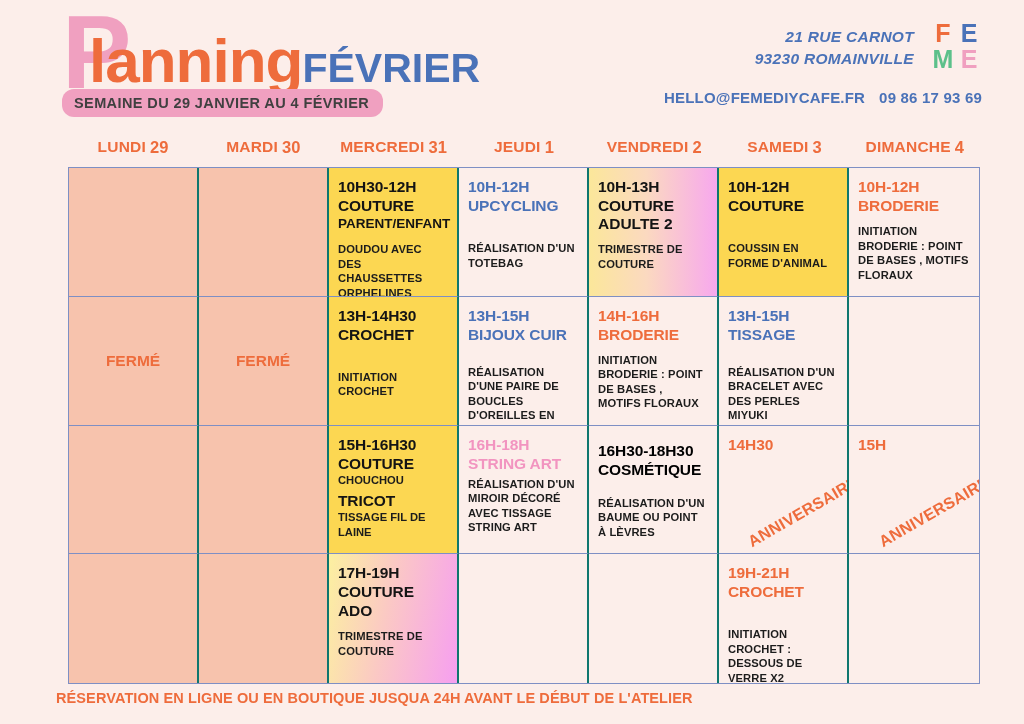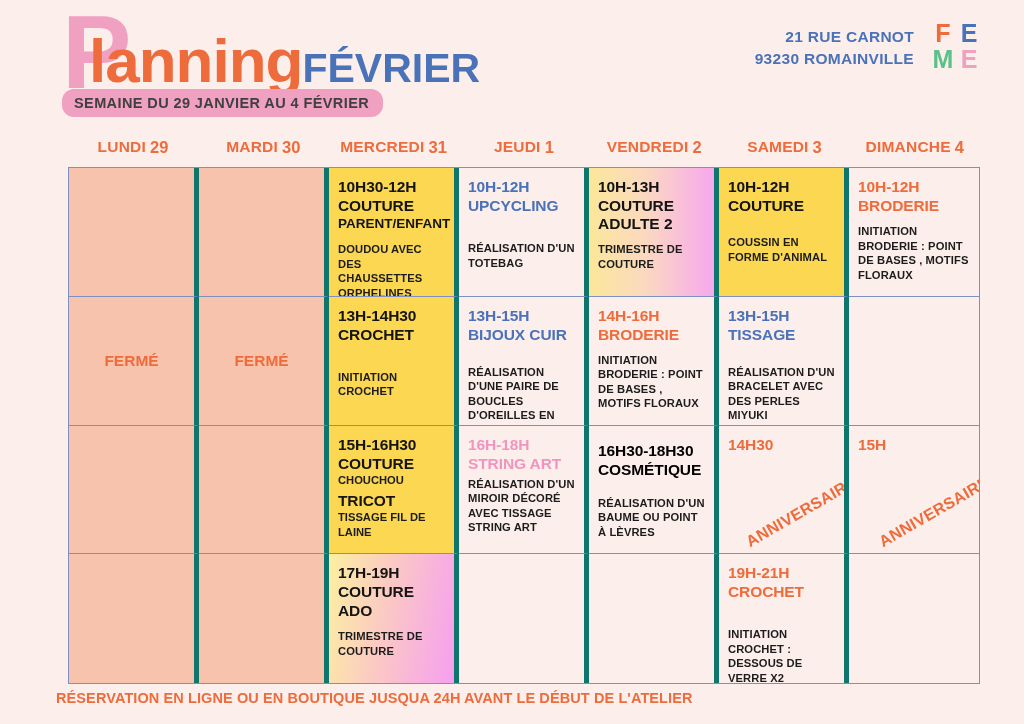--- a/index.html
+++ b/index.html
@@ -35,21 +35,21 @@
   .week-badge {
     position: absolute; left: 62px; top: 89px;
     background: #f0a0c0; color: #404040;
     font-size: 14.5px; font-weight: 700; letter-spacing: 0.4px;
     padding: 6px 14px 6px 12px; border-radius: 12px;
   }
 
   .addr {
     position: absolute; right: 110px; top: 26px;
     text-align: right; color: #4a72b8;
-    font-size: 15.5px; font-weight: 700; line-height: 22px; letter-spacing: 0.3px;
+    font-size: 15.5px; font-weight: 700; line-height: 22px; letter-spacing: 0.3px; font-style: italic;
   }
   .contact {
     position: absolute; right: 42px; top: 89px;
     text-align: right; color: #4a72b8;
     font-size: 15px; font-weight: 700; letter-spacing: 0.2px;
   }
   .contact .phone { margin-left: 14px; }
 
   .logo {
     position: absolute; right: 42px; top: 20px;
@@ -76,21 +76,21 @@
   
   .grid {
     position: absolute; left: 68px; top: 167px; width: 912px; height: 517px;
     display: grid;
     grid-template-columns: repeat(7, 1fr);
     grid-template-rows: repeat(4, 1fr);
     border: 1px solid #7e8fc4;
   }
   .cell {
     position: relative;
-    border-right: 5px solid #0f766e;
+    border-right: 2px solid #0f766e;
     border-bottom: 1px solid #7e8fc4;
     padding: 9px 9px 6px 9px;
     overflow: hidden;
     background: #fceeea;
   }
   .cell.lastcol { border-right: none; }
   .cell.lastrow { border-bottom: none; }
 
   .bg-peach  { background: #f7c3ad; }
   .bg-yellow { background: #fcd752; }
@@ -166,20 +166,23 @@
       <div>93230 ROMAINVILLE</div>
     </div>
 
     <div class="logo">
       <span class="lg-f">F</span>
       <span class="lg-e1">E</span>
       <span class="lg-m">M</span>
       <span class="lg-e2">E</span>
     </div>
 
+    <div class="contact">
+      <span>HELLO@FEMEDIYCAFE.FR</span><span class="phone">09 86 17 93 69</span>
+    </div>
   </div>
 
   <div class="dayrow">
     <div class="dayhead">
       <span>LUNDI</span>
         <span class="dnum">29</span>
     </div>
     <div class="dayhead">
       <span>MARDI</span>
         <span class="dnum">30</span>
@@ -227,21 +230,21 @@
     <div class="cell bg-grad-yp">
       <div class="time c-black">10H-13H</div>
       <div class="act c-black">COUTURE</div>
       <div class="act2 c-black" style="font-size:15.5px">ADULTE 2</div>
       <div class="desc">TRIMESTRE DE COUTURE</div>
     </div>
 
     <div class="cell bg-yellow">
       <div class="time c-black">10H-12H</div>
       <div class="act c-black">COUTURE</div>
-      <div class="desc" style="margin-top:20px">COUSSIN EN FORME D'ANIMAL</div>
+      <div class="desc" style="margin-top:26px">COUSSIN EN FORME D'ANIMAL</div>
     </div>
 
     <div class="cell bg-pink lastcol">
       <div class="time c-orange">10H-12H</div>
       <div class="act c-orange">BRODERIE</div>
       <div class="desc">INITIATION BRODERIE : POINT DE BASES , MOTIFS FLORAUX</div>
     </div>
 
     <div class="cell bg-peach">
       <div class="ferme">FERMÉ</div>

